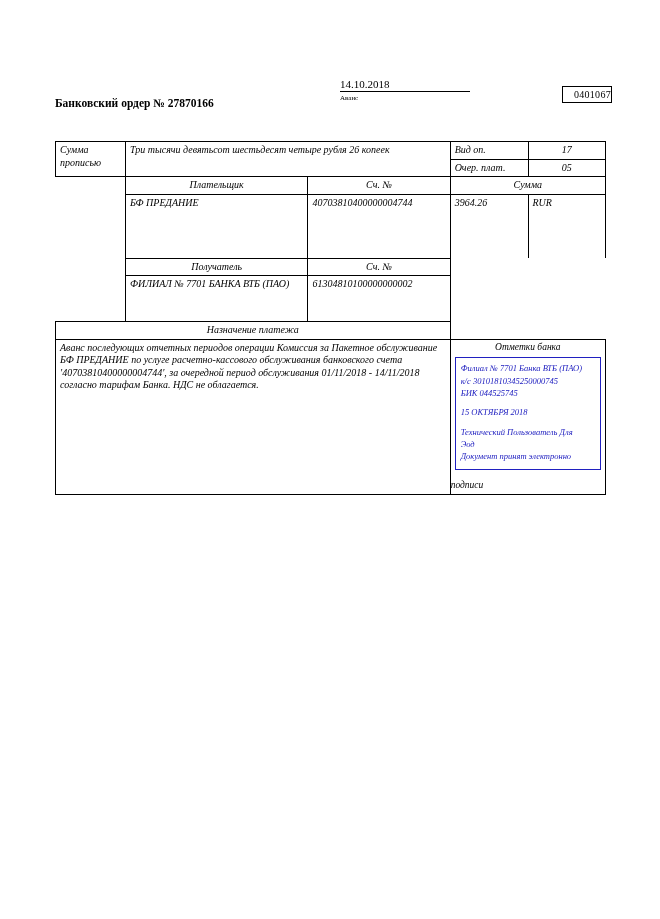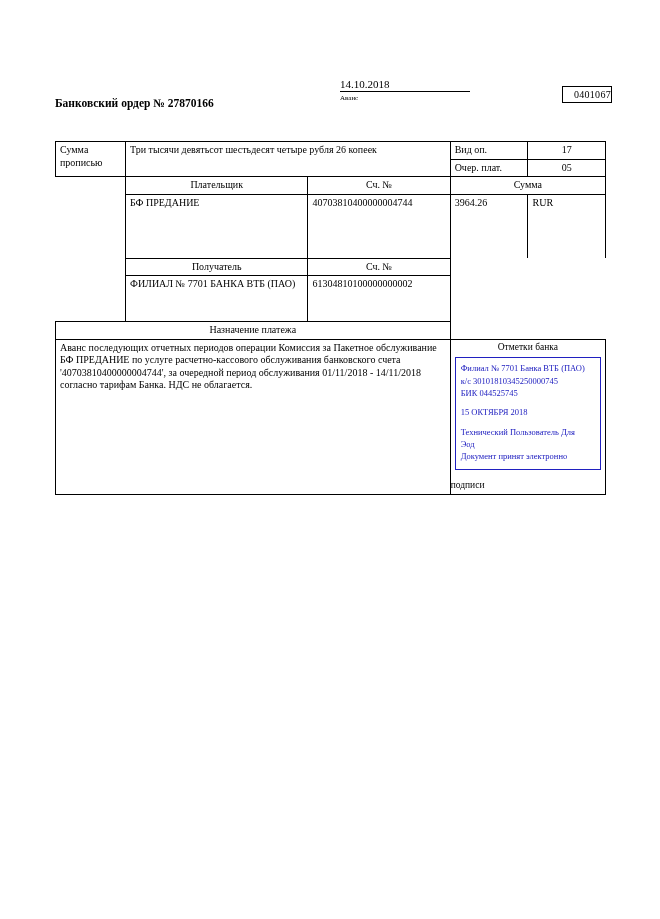--- a/index.html
+++ b/index.html
@@ -61,20 +61,21 @@
   }
 
   
   .tbl {
     position: absolute;
     left: 55px;
     top: 141px;
     width: 551px;
     border-collapse: collapse;
     font-size: 10px;
+    font-style: italic;
   }
   .tbl td {
     border: 1px solid #000;
     padding: 2px 4px;
     vertical-align: top;
     font-size: 10px;
     line-height: 1.25;
   }
   .ctr { text-align: center; }
   .nb-bot { border-bottom: none !important; }

